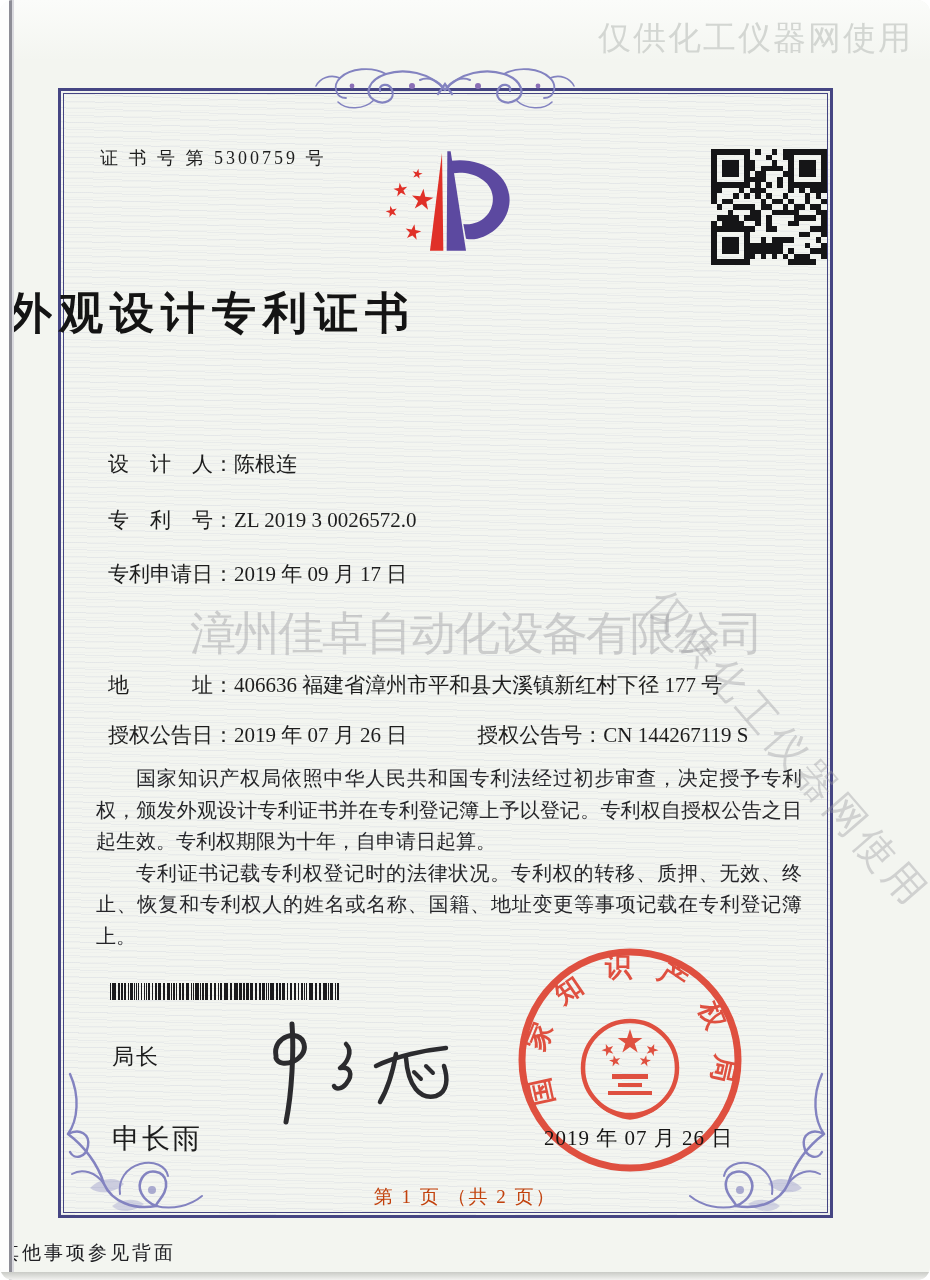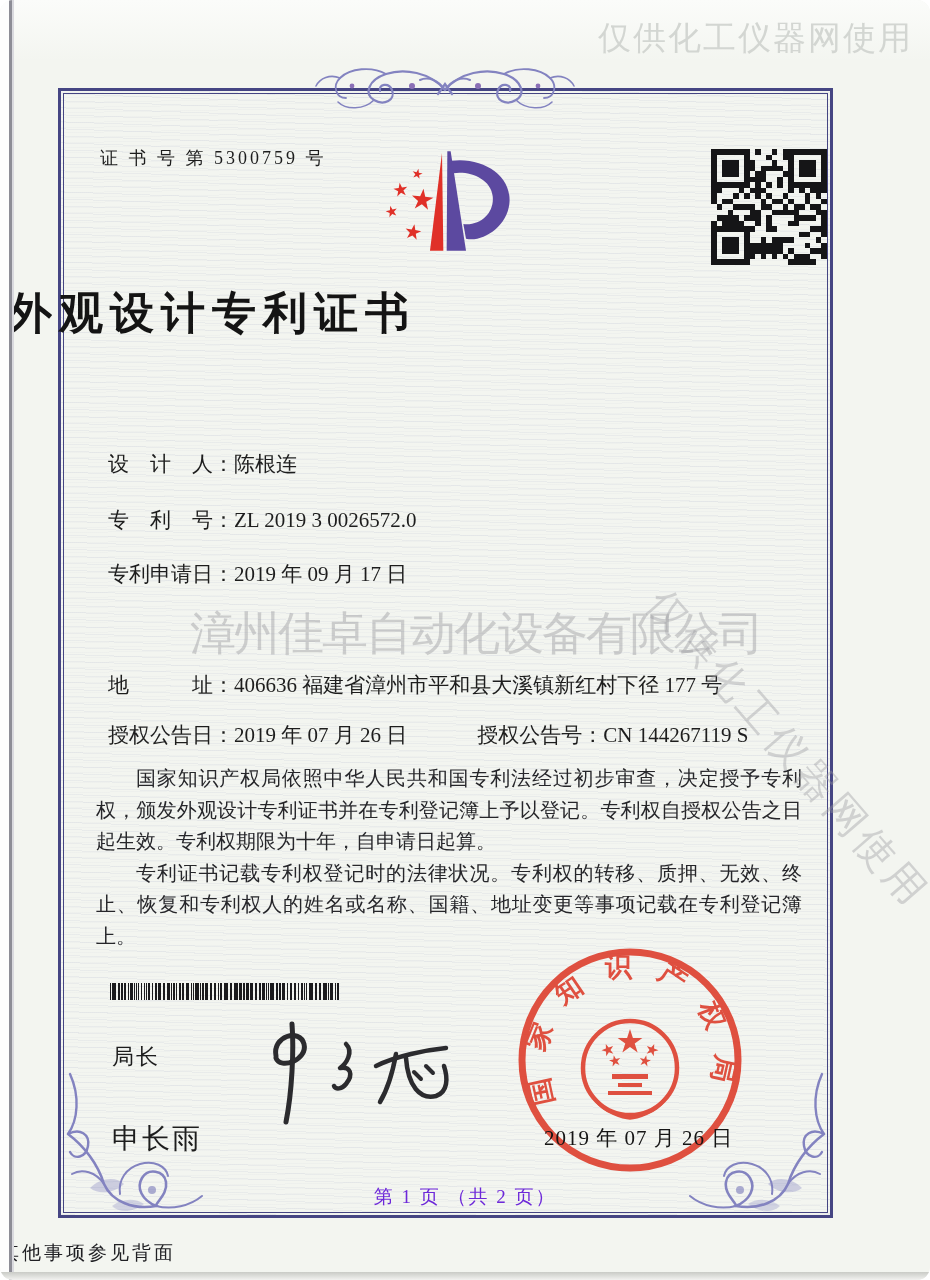--- a/index.html
+++ b/index.html
@@ -46,21 +46,21 @@
   .barcode div{background:#1b1b1d;}
   .director-title{position:absolute;left:112px;top:1042px;font-size:22px;letter-spacing:2px;color:var(--ink);}
   .director-name{position:absolute;left:112px;top:1086px;font-size:28px;letter-spacing:2px;color:var(--ink);margin-top:34px;}
   .sig{position:absolute;left:248px;top:1008px;width:230px;height:120px;z-index:7;}
   .seal{position:absolute;left:512px;top:942px;width:236px;height:236px;z-index:8;}
   .seal-stroke{stroke:var(--seal_red);fill:none;}
   .seal-fill{fill:var(--seal_red);}
   .seal-date{position:absolute;left:544px;top:1124px;font-size:21px;letter-spacing:1px;
     color:#151515;z-index:9;white-space:nowrap;}
   .page-info{position:absolute;left:0;width:100%;top:1184px;text-align:center;font-size:19px;
-    letter-spacing:2px;color:#6d28d9;}
+    letter-spacing:2px;color:#c2410c;}
   .footer-note{position:absolute;left:0;width:100%;top:1240px;text-align:left;font-size:19px;
     letter-spacing:3px;color:#202024;}
   .orn-top{position:absolute;left:312px;top:60px;width:266px;height:56px;z-index:5;}
   .flourish{position:absolute;width:150px;height:150px;z-index:5;}
   .fl-bl{left:60px;top:1068px;}
   .fl-br{left:682px;top:1068px;transform:scaleX(-1);}
   .orn-stroke{stroke:var(--ornament_blue);fill:none;stroke-linecap:round;}
   .logo-red{fill:var(--logo_red);}
   .logo-purple{fill:var(--logo_purple);}
   .sig-stroke{stroke:#2b2b2e;fill:none;stroke-linecap:round;stroke-linejoin:round;}

